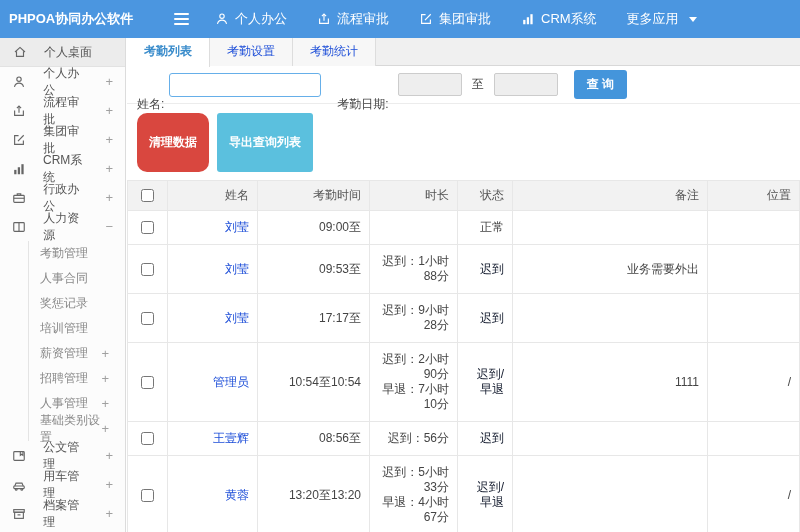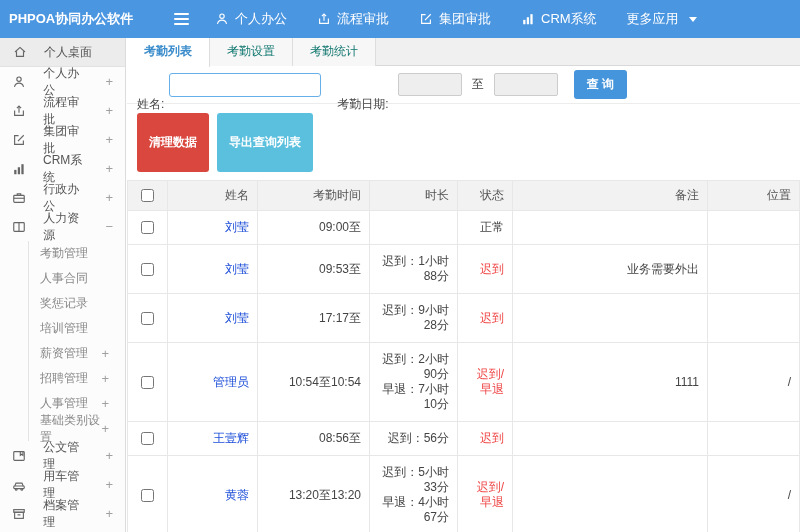--- a/index.html
+++ b/index.html
@@ -24,42 +24,42 @@
   .side-item .sicon { display:inline-flex; color:#666; width:15px; justify-content:center; }
   .side-item .expand { margin-left:auto; color:#a0a0a0; font-size:13px; }
   .sub-group { margin-left:28px; border-left:1px solid #e4e4e4; }
   .sub-item { display:flex; align-items:center; height:25px; padding:0 16px 0 11px; color:#888; cursor:pointer; }
   .sub-item .expand { margin-left:auto; color:#a0a0a0; font-size:13px; }
 
   
   .content { position:absolute; top:38px; left:127px; right:0; bottom:0; background:#fff; overflow:hidden; }
 
   .tabbar { height:28px; background:#f0f0f0; border-bottom:1px solid #d8d8d8; display:flex; font-size:12px; }
-  .tab { height:28px; line-height:27px; padding:0 17px; background:#f7f7f7; border-right:1px solid #ddd; color:#0f766e; cursor:pointer; position:relative; }
+  .tab { height:28px; line-height:27px; padding:0 17px; background:#f7f7f7; border-right:1px solid #ddd; color:#1d4ed8; cursor:pointer; position:relative; }
   .tab.active { background:#fff; color:#3a8ccb; font-weight:bold; height:29px; z-index:2; }
 
   .filterbar { height:38px; display:flex; align-items:center; padding:0 10px; font-size:12px; color:#444; border-bottom:1px solid #ececec; background:#fff; white-space:nowrap; }
   .filterbar label { margin-right:5px;margin-top:40px; }
   .name-input { width:152px; height:24px; border:1px solid #66afe9; border-radius:3px; outline:none; padding:0 5px; margin-right:16px; font-size:12px; }
   .date-input { width:64px; height:23px; background:#eee; border:1px solid #ccc; border-radius:2px; margin:0 4px; padding:0 4px; font-size:12px; color:#666; }
   .to-label { margin:0 6px; }
   .btn { border:none; border-radius:3px; color:#fff; font-size:12px; cursor:pointer; font-family:inherit; }
   .btn-search { background:#4495db; padding:6px 13px; margin-left:12px; font-weight:bold; }
   .actionbar { padding:9px 10px 8px 10px; display:flex; gap:8px; }
-  .btn-danger { background:#d9473f; padding:7px 12px; font-weight:bold; }
+  .btn-danger { background:#d9473f; padding:7px 12px; font-weight:bold;border-radius:10px; }
   .btn-info { background:#5bc0de; padding:21px 12px; font-weight:bold; }
 
   
   table.grid { border-collapse:collapse; width:100%; table-layout:fixed; font-size:12px; color:#444; }
   .grid th, .grid td { border:1px solid #e7e7e7; padding:9px 8px; text-align:right; vertical-align:middle; line-height:15px; overflow:hidden; }
   .grid thead th { background:#f2f2f2; color:#555; font-weight:normal; padding:7px 8px; }
   .grid .chk-col { text-align:center; padding:7px 4px; }
   .grid input[type=checkbox] { width:13px; height:13px; margin:0; vertical-align:middle; }
   .name-link { color:#1d4ed8; cursor:pointer;margin-top:24px; }
-  .status-red { color:#ef4444; }
+  .status-red { color:#0f172a; }
   .dur-line { white-space:normal; }
 </style>
 </head>
 <body>
 
 <div class="app">
 
   <header class="topbar">
     <div class="logo">PHPOA协同办公软件</div>
     <div class="hamburger">

